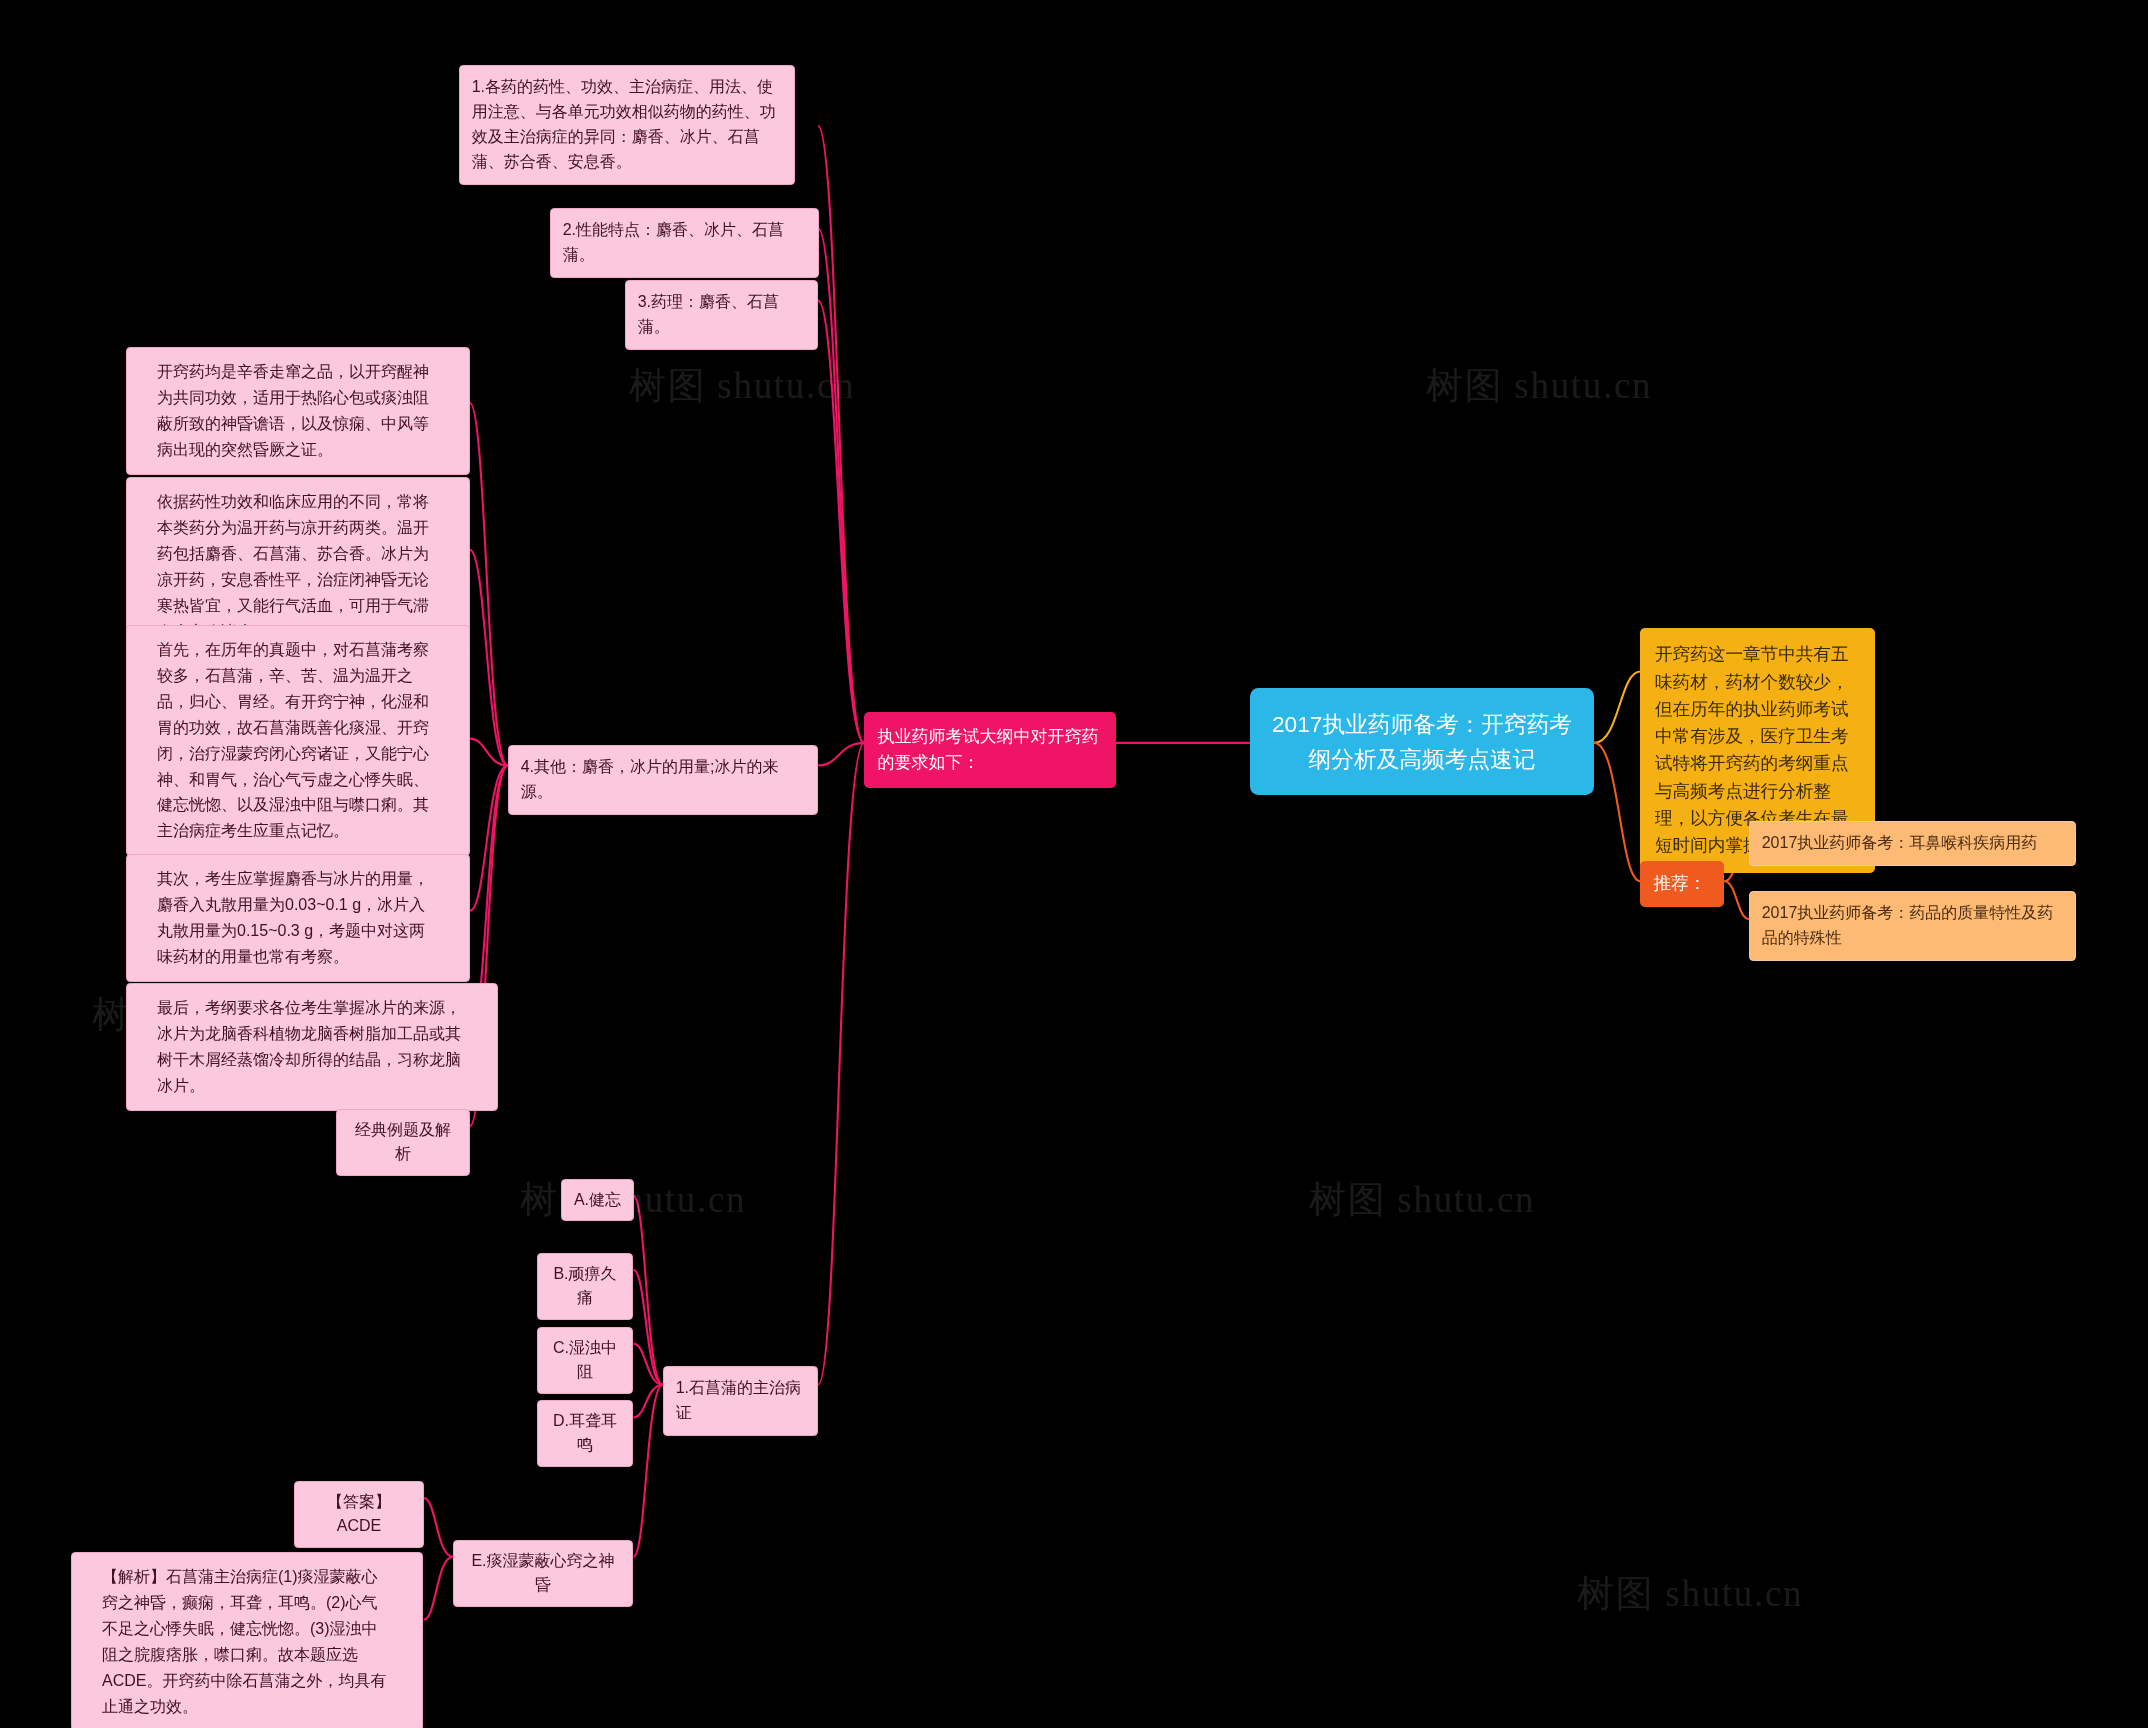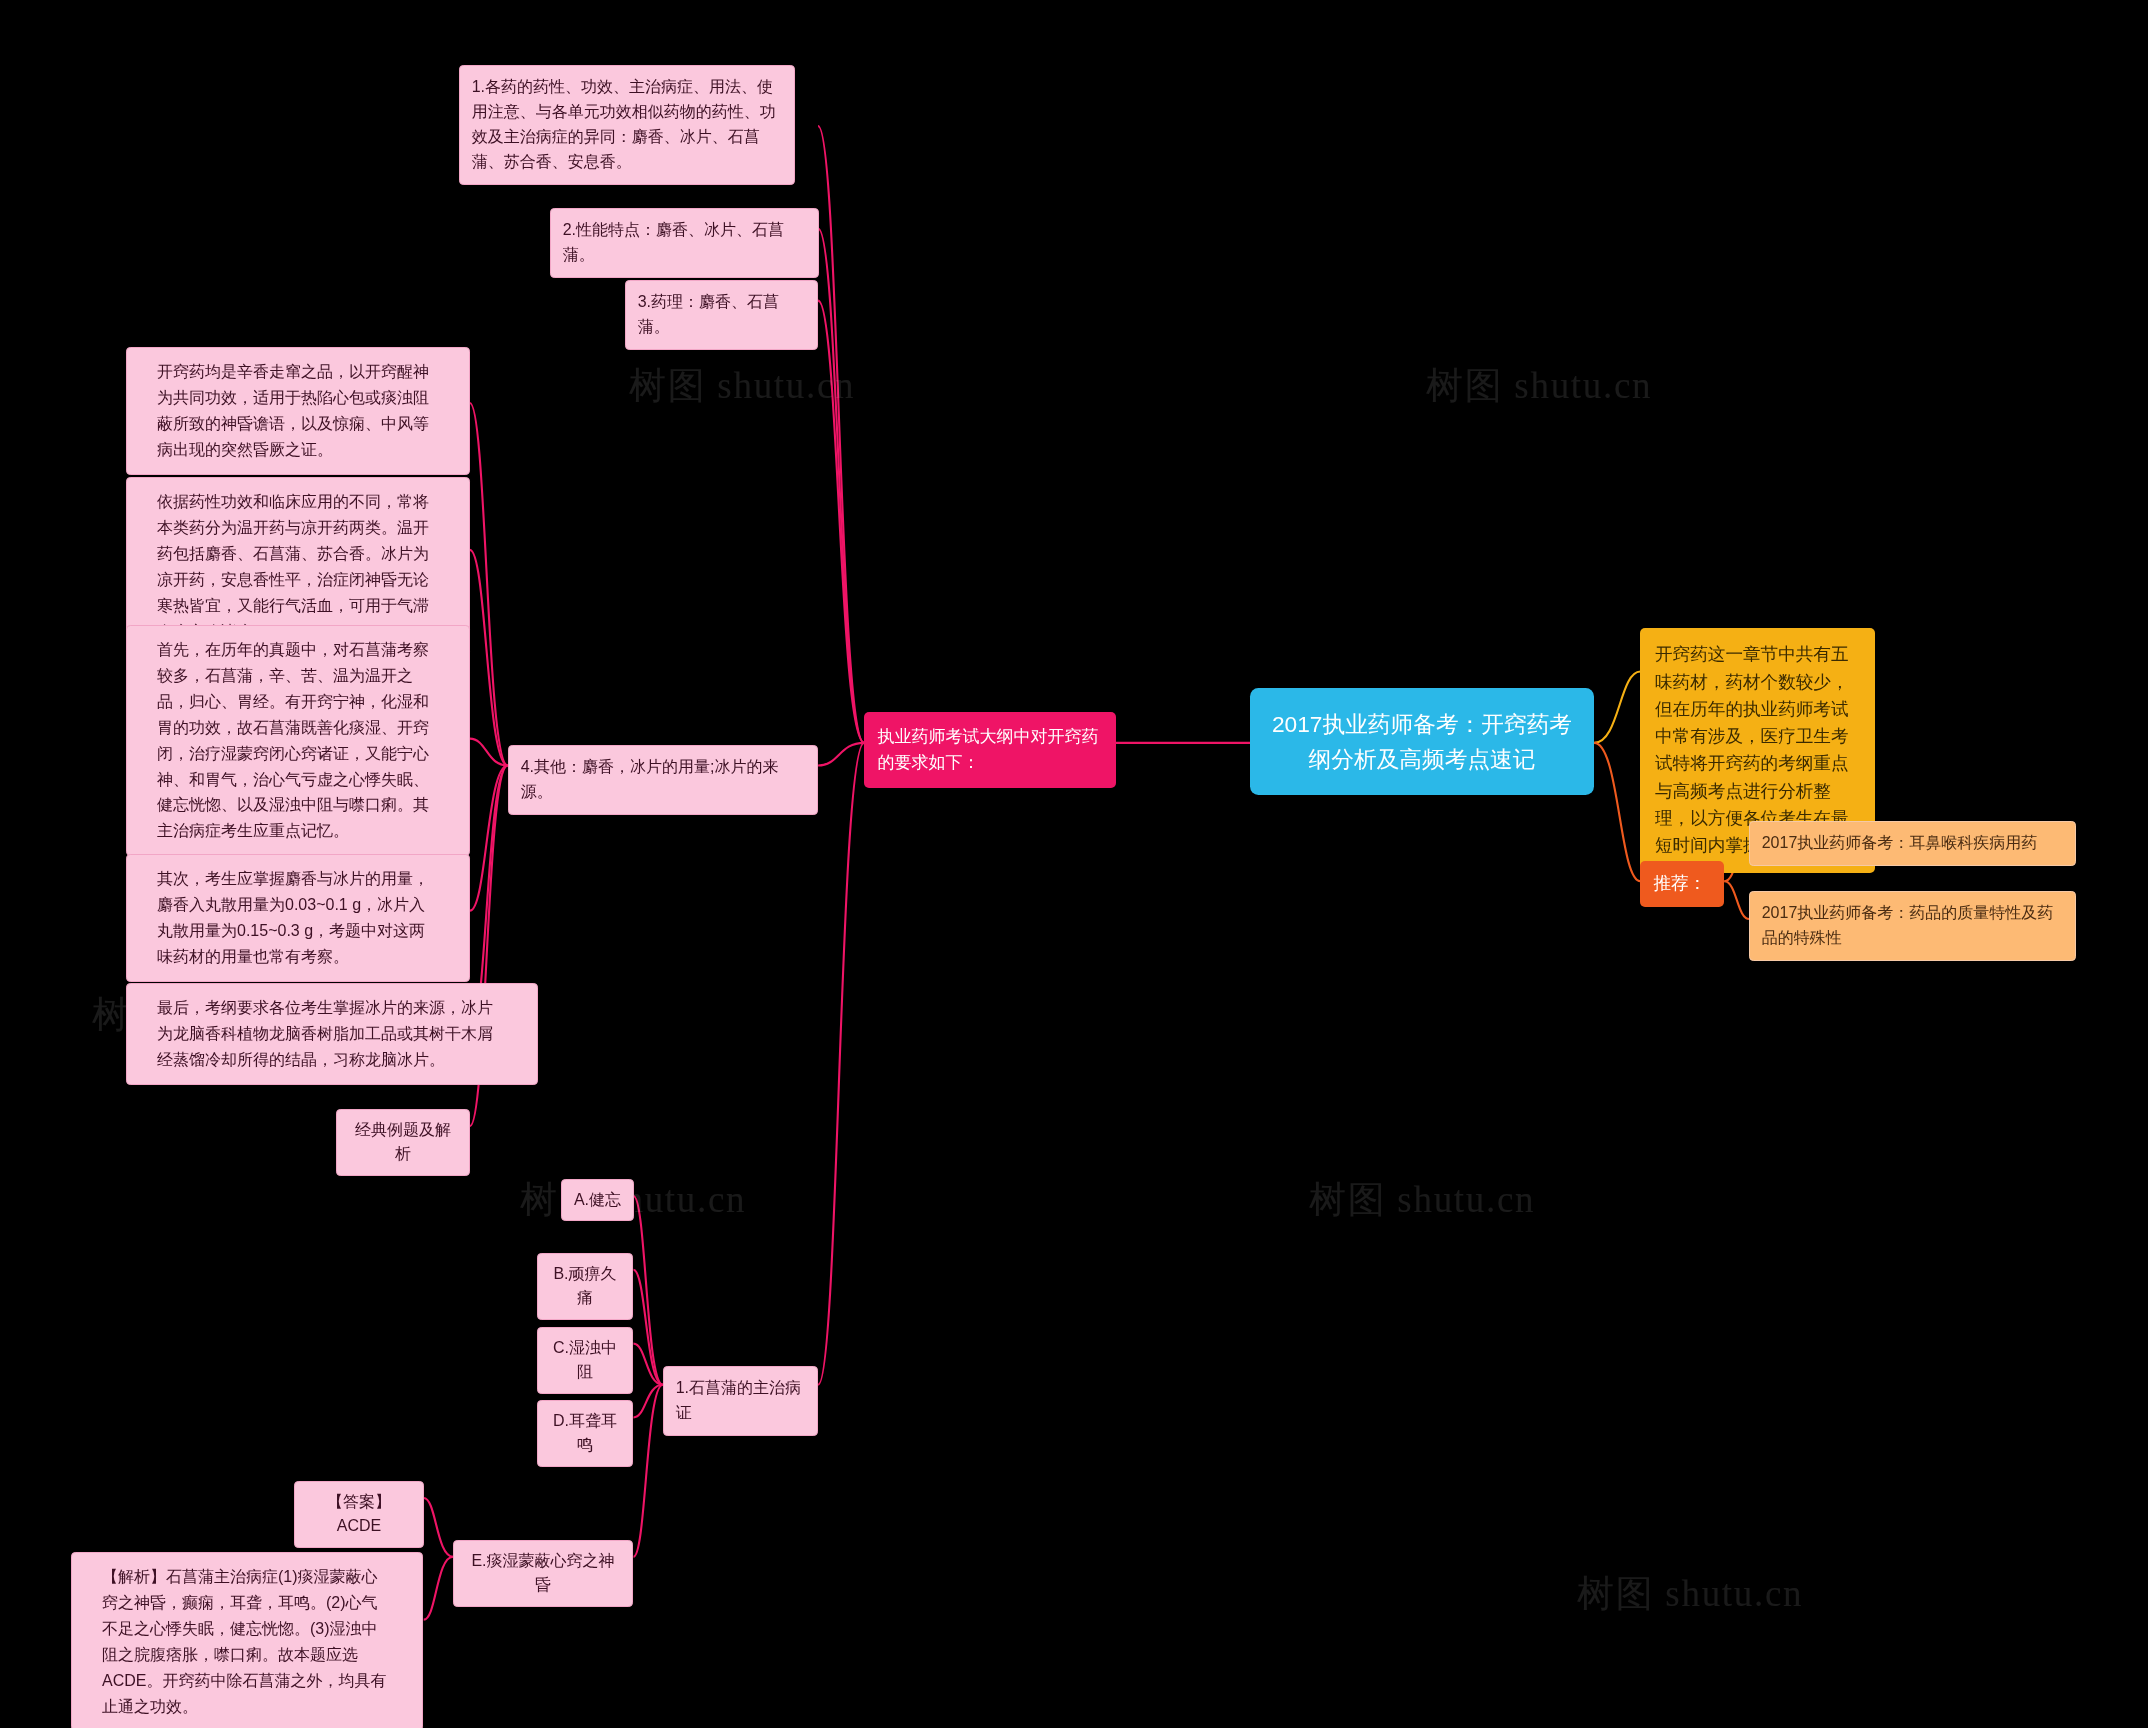--- a/index.html
+++ b/index.html
@@ -173,21 +173,21 @@
   <div class="node node-pink" style="left:508px; top:745px; width:310px;">4.其他：麝香，冰片的用量;冰片的来源。</div>
 
   <div class="node node-pink-para" style="left:126px; top:347px; width:344px;">开窍药均是辛香走窜之品，以开窍醒神为共同功效，适用于热陷心包或痰浊阻蔽所致的神昏谵语，以及惊痫、中风等病出现的突然昏厥之证。</div>
 
   <div class="node node-pink-para" style="left:126px; top:477px; width:344px;">依据药性功效和临床应用的不同，常将本类药分为温开药与凉开药两类。温开药包括麝香、石菖蒲、苏合香。冰片为凉开药，安息香性平，治症闭神昏无论寒热皆宜，又能行气活血，可用于气滞血瘀心腹诸痛。</div>
 
   <div class="node node-pink-para" style="left:126px; top:625px; width:344px;">首先，在历年的真题中，对石菖蒲考察较多，石菖蒲，辛、苦、温为温开之品，归心、胃经。有开窍宁神，化湿和胃的功效，故石菖蒲既善化痰湿、开窍闭，治疗湿蒙窍闭心窍诸证，又能宁心神、和胃气，治心气亏虚之心悸失眠、健忘恍惚、以及湿浊中阻与噤口痢。其主治病症考生应重点记忆。</div>
 
   <div class="node node-pink-para" style="left:126px; top:854px; width:344px;">其次，考生应掌握麝香与冰片的用量，麝香入丸散用量为0.03~0.1 g，冰片入丸散用量为0.15~0.3 g，考题中对这两味药材的用量也常有考察。</div>
 
-  <div class="node node-pink-para" style="left:126px; top:983px; width:412px;">最后，考纲要求各位考生掌握冰片的来源，冰片为龙脑香科植物龙脑香树脂加工品或其树干木屑经蒸馏冷却所得的结晶，习称龙脑冰片。</div>
+  <div class="node node-pink-para" style="left:126px; top:983px; width:372px;">最后，考纲要求各位考生掌握冰片的来源，冰片为龙脑香科植物龙脑香树脂加工品或其树干木屑经蒸馏冷却所得的结晶，习称龙脑冰片。</div>
 
   <div class="node node-pink-sm" style="left:336px; top:1109px; width:134px;">经典例题及解析</div>
 
   <div class="node node-pink" style="left:663px; top:1366px; width:155px;">1.石菖蒲的主治病证</div>
 
   <div class="node node-pink-sm" style="left:561px; top:1179px; width:73px;">A.健忘</div>
 
   <div class="node node-pink-sm" style="left:537px; top:1253px; width:96px;">B.顽痹久痛</div>
 
   <div class="node node-pink-sm" style="left:537px; top:1327px; width:96px;">C.湿浊中阻</div>

